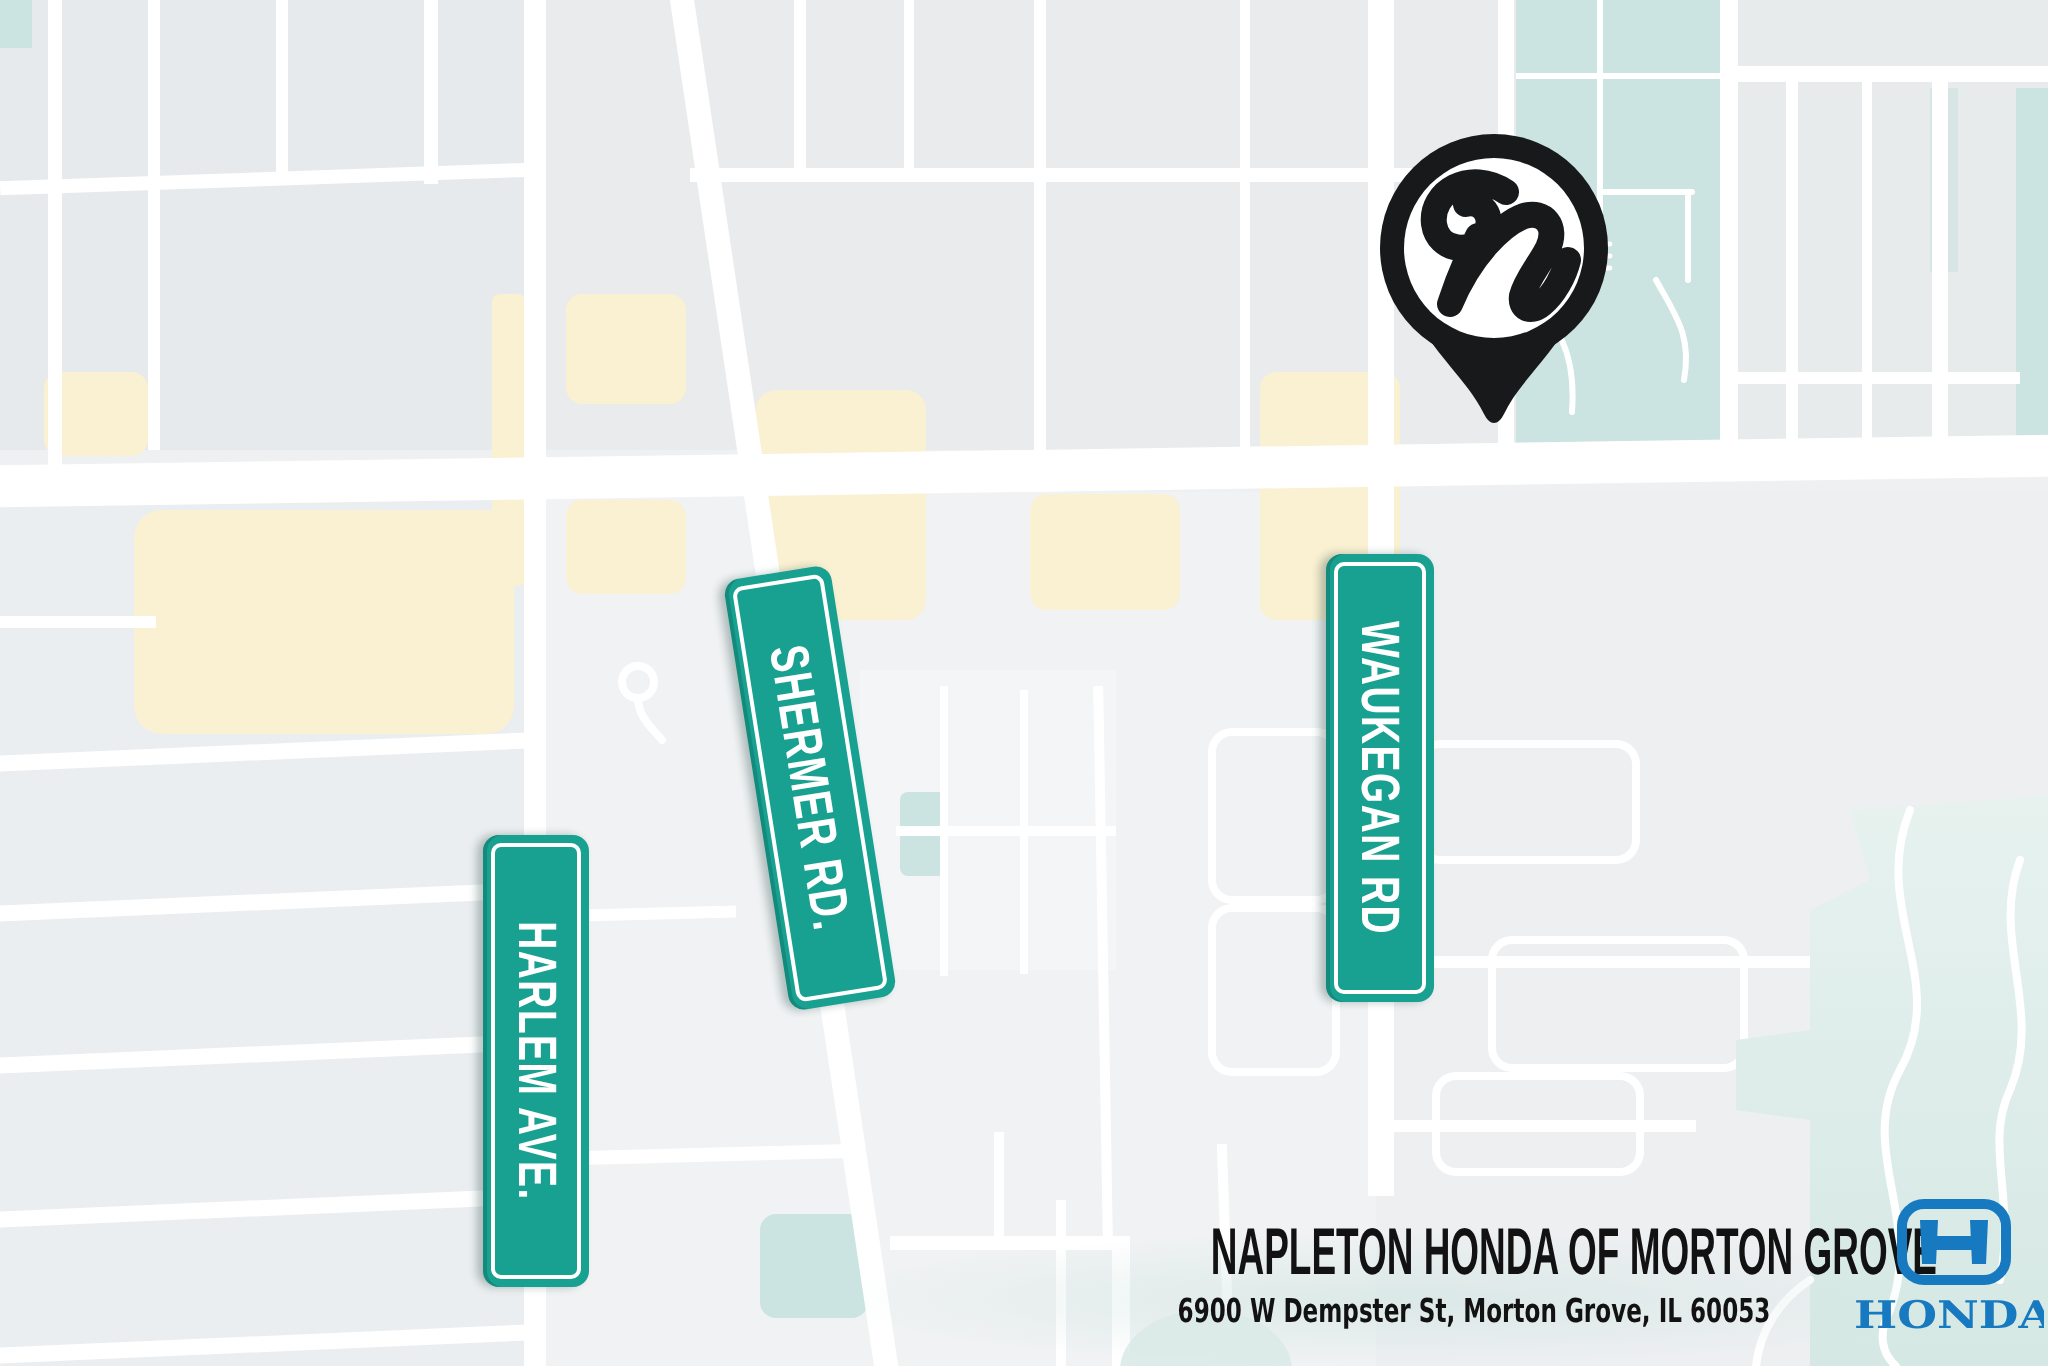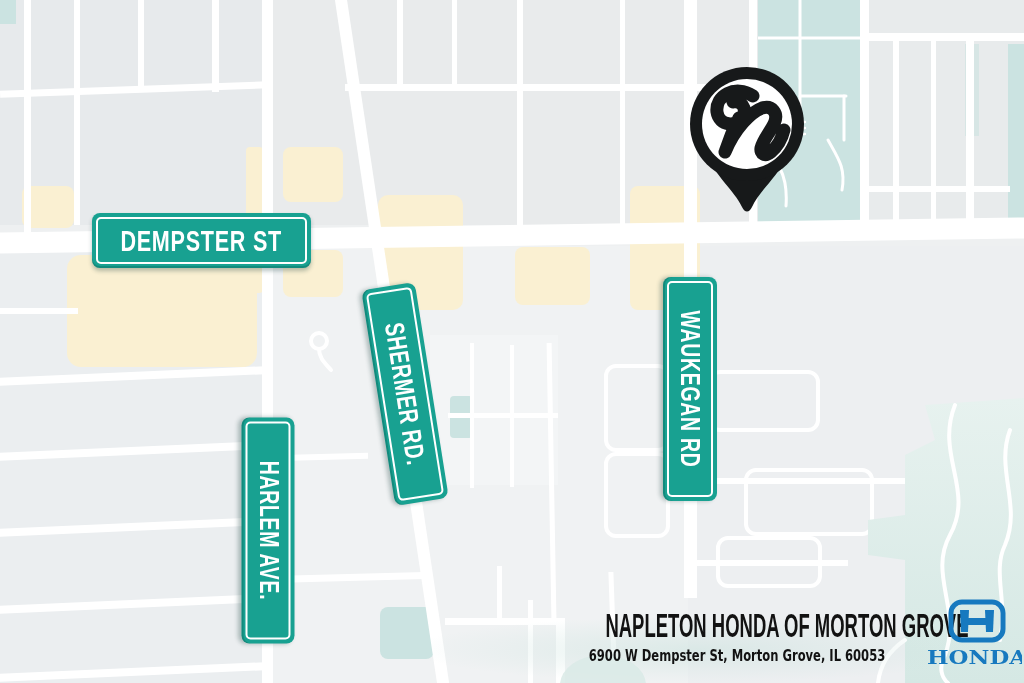--- a/index.html
+++ b/index.html
@@ -137,23 +137,20 @@
   <div class="wash" style="left:410px;top:616px;width:580px;height:67px"></div>
   <div class="abs" style="left:560px;top:655px;width:86px;height:60px;border-radius:50%;background:#d9eae6;opacity:.85"></div>
 
   <svg class="abs" style="left:687px;top:64px" width="120" height="150" viewBox="0 0 120 150">
     <path d="M17,88 C30,114 47,126 55,143 C58,149 62,149 65,143 C73,126 90,114 103,88 Z" fill="#17191a"></path>
     <circle cx="60" cy="60" r="57" fill="#17191a"></circle>
     <circle cx="60" cy="60" r="45" fill="#ffffff"></circle>
     <path d="M66,32 C48,20 28,32 30,48 C32,62 50,64 56,52 C60,44 54,36 46,38 M52,54 C46,66 42,76 38,88 C48,64 64,48 75,44 C85,41 92,49 87,60 C83,68 76,76 74,84 C73,90 78,93 84,88 C90,83 95,74 97,66" fill="none" stroke="#17191a" stroke-width="13" stroke-linecap="round" stroke-linejoin="round"></path>
   </svg>
 
-  <div class="sign" style="left:92px;top:213px;width:219px;height:55px">
-    <span class="lbl" style="font-size:30px">DEMPSTER ST</span>
-  </div>
   <div class="sign" style="left:296px;top:367px;width:218px;height:54px;transform:rotate(81deg)">
     <span class="lbl" style="font-size:27px">SHERMER RD.</span>
   </div>
   <div class="sign" style="left:155px;top:504px;width:226px;height:53px;transform:rotate(90deg)">
     <span class="lbl" style="font-size:27px">HARLEM AVE.</span>
   </div>
   <div class="sign" style="left:578px;top:362px;width:224px;height:54px;transform:rotate(90deg)">
     <span class="lbl" style="font-size:27px">WAUKEGAN RD</span>
   </div>
 

